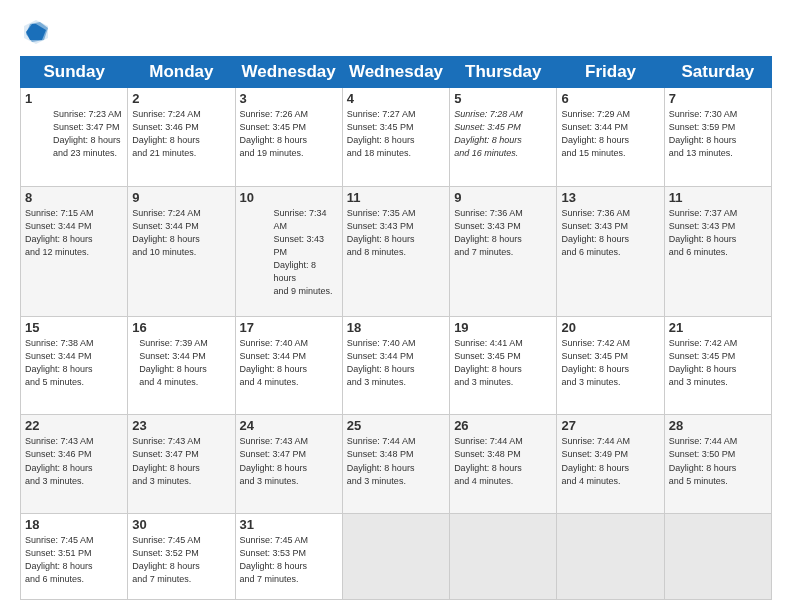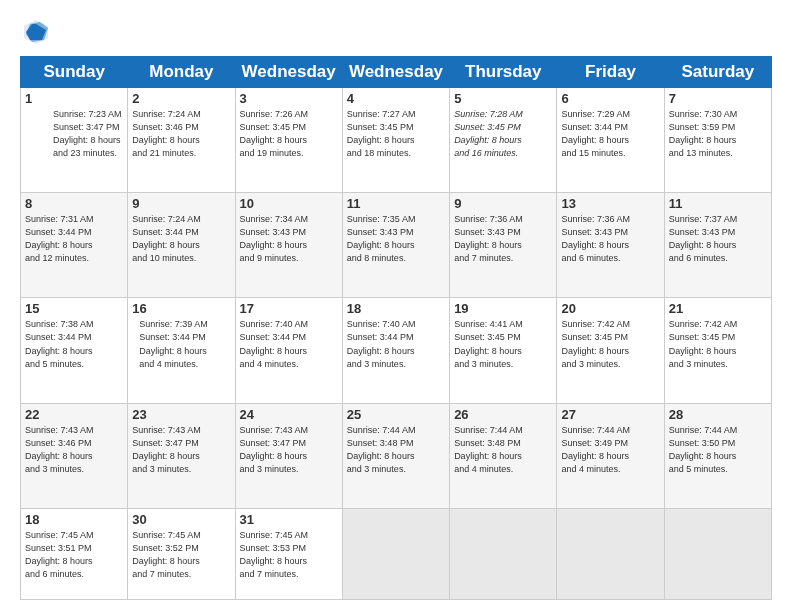--- a/index.html
+++ b/index.html
@@ -188,35 +188,35 @@
             <span class="day-num">7</span>
             <div class="day-info" style="white-space: pre-line;">Sunrise: 7:30 AM
 Sunset: 3:59 PM
 Daylight: 8 hours
 and 13 minutes.</div>
           </td>
         </tr>
         <tr>
           <td>
             <span class="day-num">8</span>
-            <div class="day-info" style="white-space: pre-line;">Sunrise: 7:31 AM
+            <div class="day-info" style="white-space: pre-line;">Sunrise: 7:15 AM
 Sunset: 3:44 PM
 Daylight: 8 hours
 and 12 minutes.</div>
           </td>
           <td>
             <span class="day-num">9</span>
             <div class="day-info" style="white-space: pre-line;">Sunrise: 7:24 AM
 Sunset: 3:44 PM
 Daylight: 8 hours
 and 10 minutes.</div>
           </td>
           <td>
             <span class="day-num">10</span>
-            <div class="day-info" style="white-space: pre-line;">Sunrise: 7:34 AM
+            <div class="day-info" style="white-space: pre-line; margin-left: 34px;">Sunrise: 7:34 AM
 Sunset: 3:43 PM
 Daylight: 8 hours
 and 9 minutes.</div>
           </td>
           <td>
             <span class="day-num">11</span>
             <div class="day-info" style="white-space: pre-line;">Sunrise: 7:35 AM
 Sunset: 3:43 PM
 Daylight: 8 hours
 and 8 minutes.</div>

